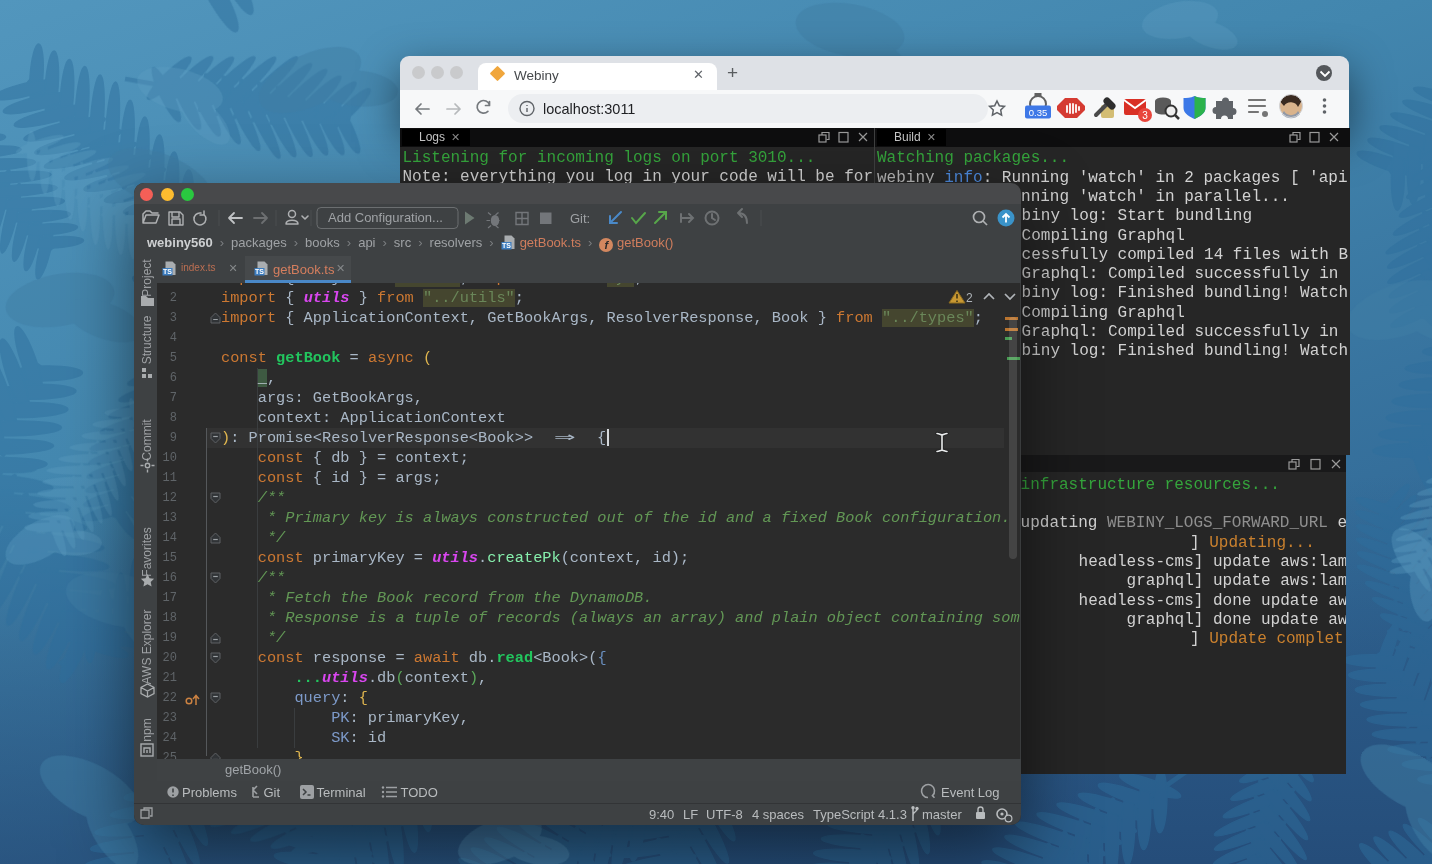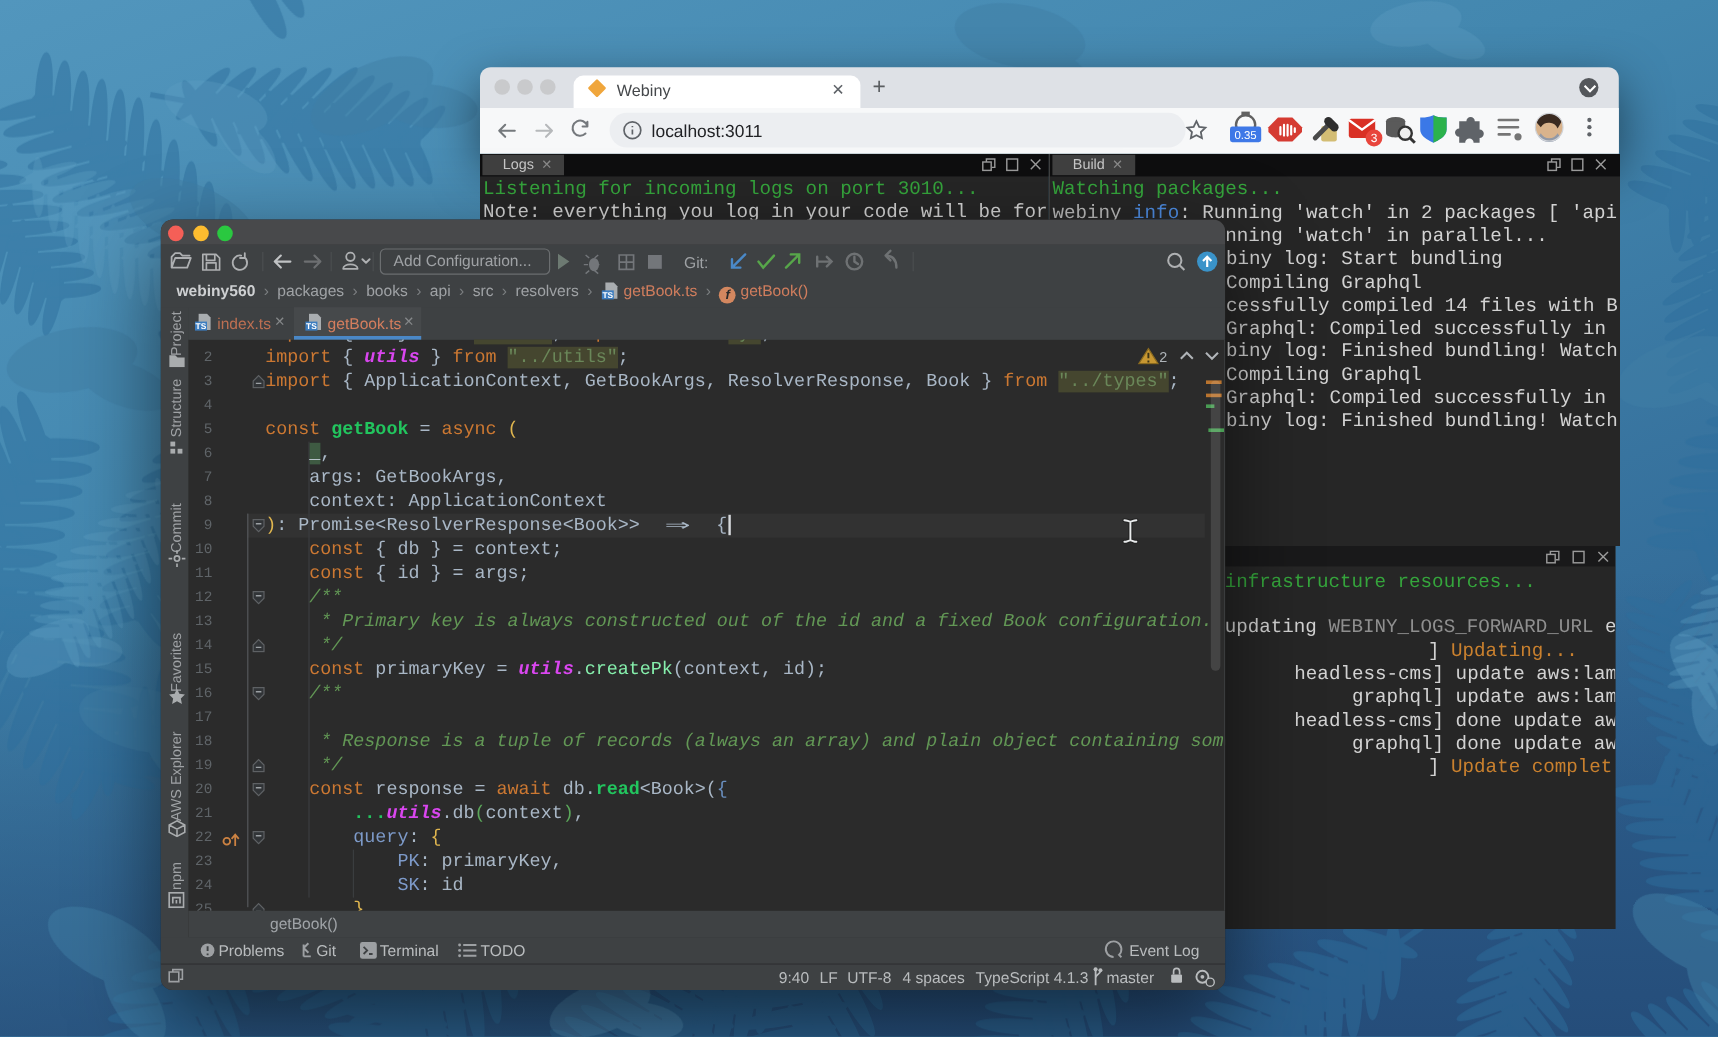--- a/index.html
+++ b/index.html
@@ -1,20 +1,20 @@
 <!DOCTYPE html>
 <html><head><meta charset="utf-8">
 <style>
 html,body{margin:0;padding:0}
 body{width:1432px;height:864px;overflow:hidden;position:relative;background:#4189b1;font-family:"Liberation Sans",sans-serif}
 .ab{position:absolute}
 
 .tpane{background:#262626;overflow:hidden}
 .tbar{position:absolute;left:0;top:0;right:0;height:19px;background:#0e0e0f}
-.ttab{position:absolute;top:1px;height:17px;background:#404040;color:#c7c7c7;font-size:12px;line-height:17px;padding:0 10px 0 17px}
+.ttab{position:absolute;top:1px;height:17px;background:#000000;color:#c7c7c7;font-size:12px;line-height:17px;padding:0 10px 0 17px}
 .ttab .x{color:#8a8a8a;margin-left:6px;font-size:11px}
 .tl{position:absolute;white-space:pre;font-family:"Liberation Mono",monospace;font-size:16px;line-height:19px;color:#d2d2d2}
 .g{color:#35a53c}.gy{color:#8f8f8f}.og{color:#c9802e}.bl{color:#4d8be0;text-decoration:underline}
 
 .code{position:absolute;white-space:pre;font-family:"Liberation Mono",monospace;font-size:15.3px;line-height:20px;color:#a9b7c6}
 .ln{position:absolute;font-family:"Liberation Mono",monospace;font-size:12px;line-height:20px;color:#5f6468;text-align:right;width:30px}
 .k{color:#cc7832}.s{color:#6a8759;background:#45462f}.c{color:#629755;font-style:italic}
 .u{color:#d946ef;font-weight:bold;font-style:italic}.fn{color:#86efac}.fld{color:#7d9ac9}
 .gold{color:#e0b64f}.blu{color:#6a8fbf}.grn{color:#5ba75a}.bw{color:#22c55e;font-weight:bold}
 .sb-lbl{position:absolute;color:#9fa2a5;font-size:12px;white-space:nowrap;transform:translate(-50%,-50%) rotate(-90deg)}
@@ -345,21 +345,21 @@
         <use href="#tsic"></use>
       </svg><span style="color:#d07d5d">getBook.ts</span><span class="bcs">›</span><span style="display:inline-block;width:14px;height:14px;border-radius:50%;background:#d3875f;color:#2b2b2b;font-size:11px;text-align:center;line-height:14px;vertical-align:-2px;font-style:italic;font-weight:bold">f</span> <span style="color:#d07d5d">getBook()</span>
   </div>
 
   <div class="ab" style="left:23.5px;top:73px;width:863.5px;height:27px;background:#3e4143"></div>
   <div class="ab" style="left:111.5px;top:73px;width:106px;height:27px;background:#46494b"></div>
   <div class="ab" style="left:111.5px;top:97px;width:106px;height:3px;background:#4a88c7"></div>
   <svg class="ab" style="left:28.5px;top:78px" width="15" height="15">
       <use href="#tsic"></use>
     </svg>
-  <div class="ab" style="left:47.5px;top:79px;font-size:13px;color:#bd6f52">index.ts</div>
+  <div class="ab" style="left:47.5px;top:79px;font-size:10px;color:#bd6f52">index.ts</div>
   <div class="ab" style="left:95px;top:79px;font-size:11px;color:#85888a">✕</div>
   <svg class="ab" style="left:120.5px;top:78px" width="15" height="15">
       <use href="#tsic"></use>
     </svg>
   <div class="ab" style="left:139.5px;top:79px;font-size:13px;color:#d57e5e">getBook.ts</div>
   <div class="ab" style="left:202.5px;top:79px;font-size:11px;color:#85888a">✕</div>
 
 <div class="ab" style="left:23.5px;top:100px;width:863.5px;height:476px;overflow:hidden">
   <div class="ab" style="left:49px;top:145px;width:798px;height:20px;background:#323232"></div>
   <div class="ab" style="left:48.5px;top:145px;width:1px;height:328px;background:#55585b"></div>
@@ -433,20 +433,21 @@
   <div class="code" style="left:64px;top:105px">    args: GetBookArgs,</div>
   <div class="code" style="left:64px;top:125px">    context: ApplicationContext</div>
   <div class="code" style="left:64px;top:145px"><span class="gold">)</span>: Promise&lt;ResolverResponse&lt;Book&gt;&gt; <span class="arr">⇒</span> {</div>
   <div class="code" style="left:64px;top:165px">    <span class="k">const</span> { db } = context;</div>
   <div class="code" style="left:64px;top:185px">    <span class="k">const</span> { id } = args;</div>
   <div class="code" style="left:64px;top:205px">    <span class="c">/**</span></div>
   <div class="code" style="left:64px;top:225px">     <span class="c">* Primary key is always constructed out of the id and a fixed Book configuration.</span></div>
   <div class="code" style="left:64px;top:245px">     <span class="c">*/</span></div>
   <div class="code" style="left:64px;top:265px">    <span class="k">const</span> primaryKey = <span class="u">utils</span>.<span class="fn">createPk</span>(context, id);</div>
   <div class="code" style="left:64px;top:285px">    <span class="c">/**</span></div>
+  <div class="code" style="left:64px;top:305px">     <span class="c">* Fetch the Book record from the DynamoDB.</span></div>
   <div class="code" style="left:64px;top:325px">     <span class="c">* Response is a tuple of records (always an array) and plain object containing some</span></div>
   <div class="code" style="left:64px;top:345px">     <span class="c">*/</span></div>
   <div class="code" style="left:64px;top:385px">        <span class="bw">...</span><span class="u">utils</span>.db<span class="grn">(</span>context<span class="grn">)</span>,</div>
   <div class="code" style="left:64px;top:365px">    <span class="k">const</span> response = <span class="k">await</span> db.<span class="bw">read</span>&lt;Book&gt;(<span class="blu">{</span></div>
   <div class="code" style="left:64px;top:405px">        <span class="fld">query</span>: <span class="gold">{</span></div>
   <div class="code" style="left:64px;top:425px">            <span class="fld">PK</span>: primaryKey,</div>
   <div class="code" style="left:64px;top:445px">            <span class="fld">SK</span>: id</div>
   <div class="code" style="left:64px;top:465px">        <span class="gold">}</span></div>
   <div class="ab" style="left:450px;top:146px;width:1.6px;height:17px;background:#d6d9dc"></div>
 

